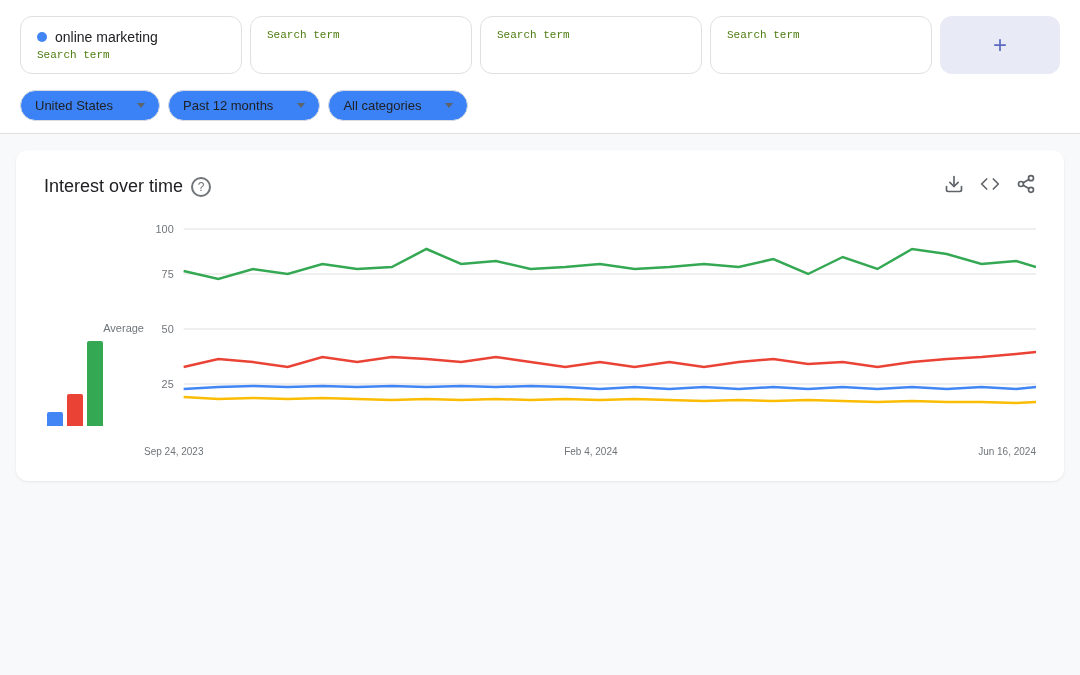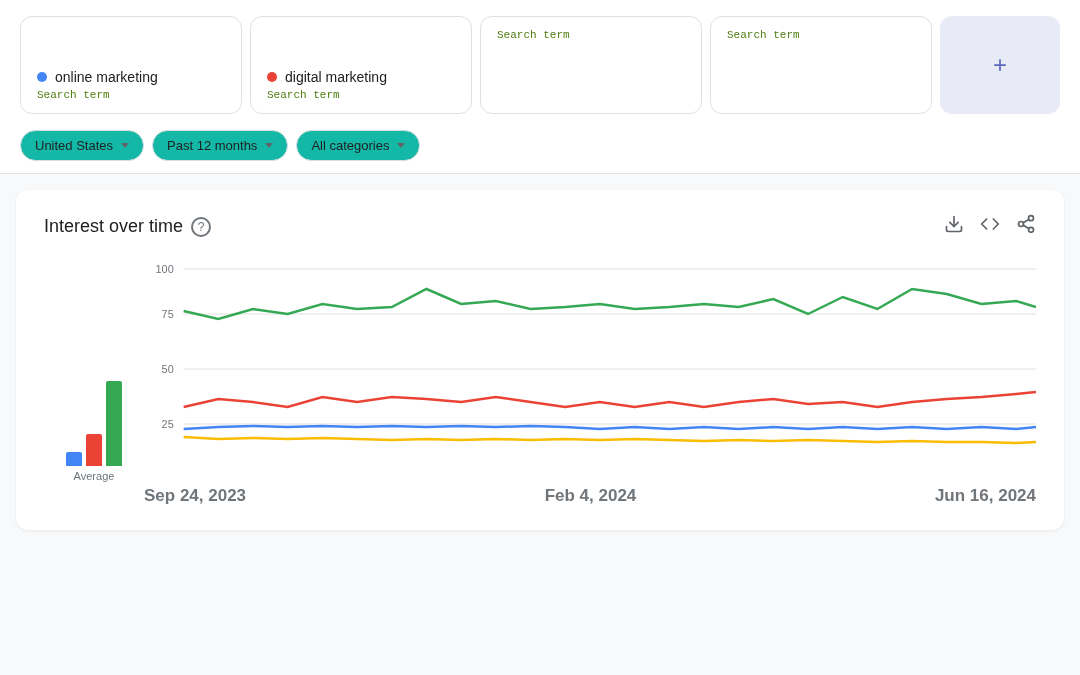--- a/index.html
+++ b/index.html
@@ -33,21 +33,20 @@
     }
 
     .term-name {
       display: flex;
       align-items: center;
       gap: 8px;
       font-size: 14px;
       font-weight: 500;
       color: #202124;
       margin-bottom: 4px;
-      margin-top: 40px;
     }
 
     .term-dot {
       width: 10px;
       height: 10px;
       border-radius: 50%;
       flex-shrink: 0;
     }
 
     .term-label {
@@ -71,25 +70,25 @@
     }
 
     .filters-row {
       display: flex;
       gap: 8px;
     }
 
     .filter-btn {
       display: flex;
       align-items: center;
-      gap: 6px;
+      gap: 22px;
       padding: 7px 14px;
       border: 1px solid #dadce0;
       border-radius: 20px;
-      background: #14b8a6;
+      background: #3b82f6;
       cursor: pointer;
       font-size: 13px;
       color: #202124;
     }
 
     .chevron {
       display: inline-block;
       width: 0;
       height: 0;
       border-left: 4px solid transparent;
@@ -151,21 +150,21 @@
     }
 
     .chart-area {
       display: flex;
       gap: 0;
     }
 
     .avg-bars {
       width: 100px;
       display: flex;
-      flex-direction: column;
+      flex-direction: row;
       align-items: center;
       justify-content: flex-end;
       padding-bottom: 24px;
     }
 
     .bars-container {
       display: flex;
       align-items: flex-end;
       gap: 4px;
       height: 200px;
@@ -190,23 +189,22 @@
 
     .line-chart-svg {
       width: 100%;
       height: 220px;
     }
 
     .x-axis-labels {
       display: flex;
       justify-content: space-between;
       padding: 4px 0 0 0;
-      font-size: 17px;
+      font-size: 10px;
       color: #70757a;
-      font-weight: bold;
     }
 
     .y-axis-label {
       fill: #70757a;
       font-size: 11px;
       font-family: Arial, sans-serif;
     }
 
     .grid-line {
       stroke: #e0e0e0;
@@ -220,24 +218,20 @@
   <div class="search-terms-row">
 
   <div class="search-term-card">
     <div class="term-name">
       <span class="term-dot" style="background:#4285f4"></span>
       <span>online marketing</span>
     </div>
     <div class="term-label">Search term</div>
   </div>
       <div class="search-term-card">
-    <div class="term-name">
-      <span class="term-dot" style="background:#ea4335"></span>
-      <span>digital marketing</span>
-    </div>
     <div class="term-label">Search term</div>
   </div>
       <div class="search-term-card">
     <div class="term-label">Search term</div>
   </div>
       <div class="search-term-card">
     <div class="term-label">Search term</div>
   </div>
       <div class="add-card">+</div>
     </div>

